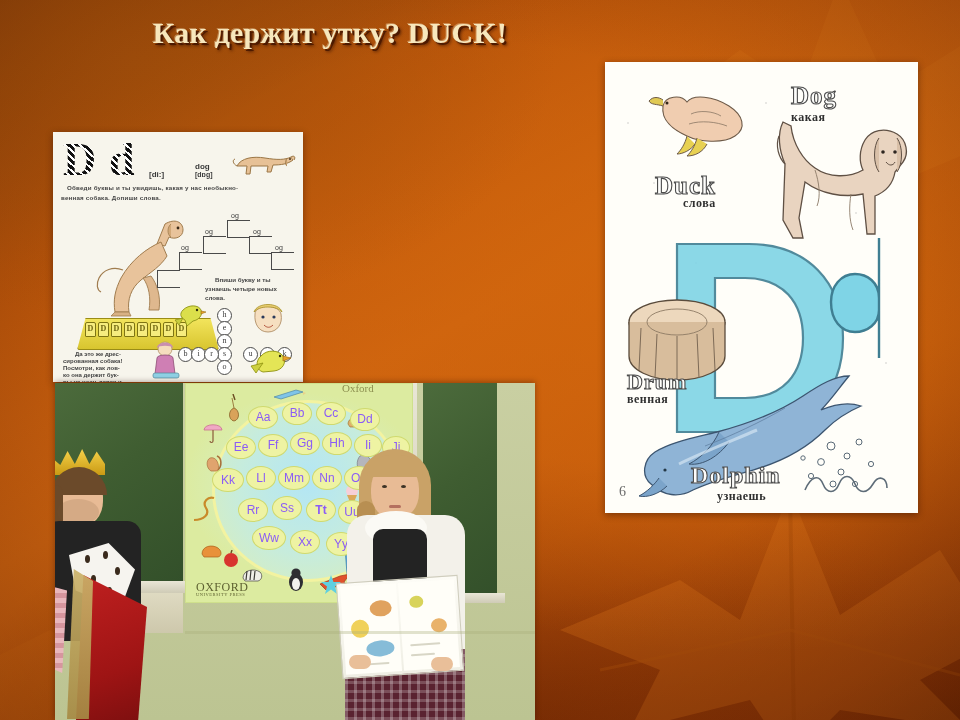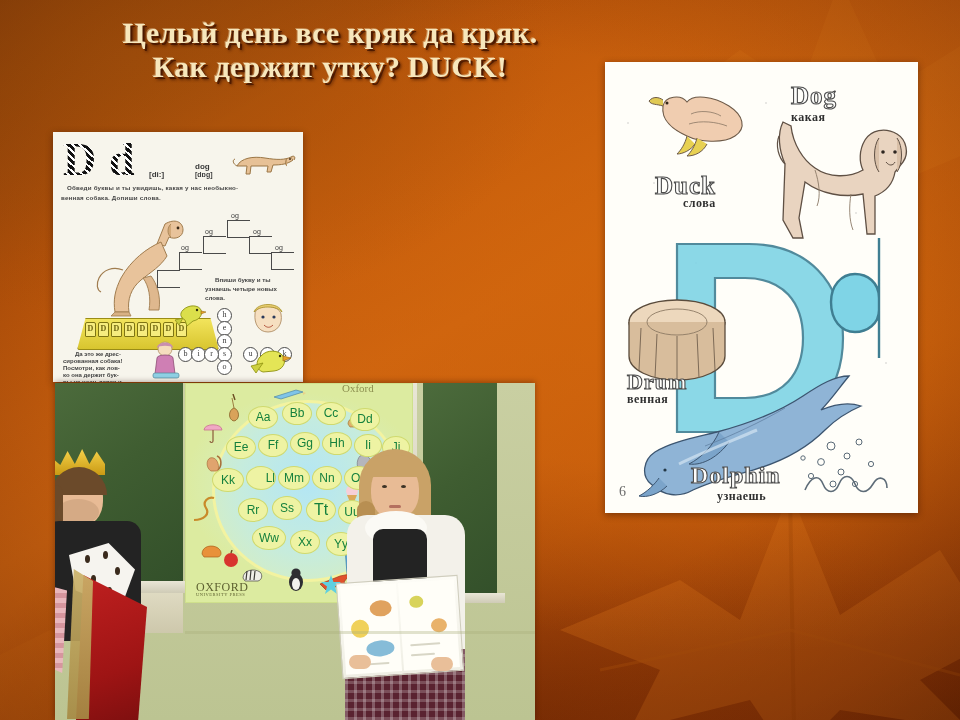--- a/index.html
+++ b/index.html
@@ -177,21 +177,21 @@
     border-radius:50%;
     background: radial-gradient(ellipse at 50% 45%, #b3e6f5 0%, #c6ecdd 52%, #ddeeb4 100%);
     border:3px solid #f3f3a0;
   }
   .lt {
     position:absolute;
     background:#eef3a3;
     border:1.3px solid #cfd96f;
     border-radius:50%;
     font-family:"Liberation Sans", sans-serif;
-    color:#15803d;
+    color:#8b5cf6;
     text-align:center;
     font-weight:500;
   }
   .poster-brand {
     position:absolute;
     font-family:"Liberation Serif", serif;
     color:#5d6030;
     letter-spacing:.5px;
   }
   .poster-top-brand {
@@ -267,21 +267,20 @@
 
   <div class="leaf" style="right:-20px; top:-40px; width:330px; height:270px; opacity:.28;">
     <svg width="330" height="270" viewBox="0 0 330 270">
       <path d="M10 150 L90 90 L150 130 L190 20 L240 130 L320 80 L325 190 L230 230 L140 250 L40 220 Z" fill="#E8851F" opacity="0.55"></path>
     </svg>
   </div>
 
   <div class="bg-vignette"></div>
 
   <div id="title-block" class="headline">
-    <div>Целый день все кряк да кряк.</div>
     <div>Как держит утку? DUCK!</div>
   </div>
 
 
   <div id="worksheet-left" class="panel">
     <div class="ws-inner">
 
       <div class="blockletter" style="left:10px; top:6px; font-size:46px;">D</div>
       <div class="blockletter" style="left:56px; top:6px; font-size:46px;">d</div>
 
@@ -614,30 +613,30 @@
       <div class="lt" style="left:164px; top:24px; width:28px; height:21px; line-height:21px; font-size:12px;">Dd</div>
 
       <div class="lt" style="left:40px; top:52px; width:28px; height:21px; line-height:21px; font-size:12px;">Ee</div>
       <div class="lt" style="left:72px; top:50px; width:28px; height:21px; line-height:21px; font-size:12px;">Ff</div>
       <div class="lt" style="left:104px; top:48px; width:28px; height:21px; line-height:21px; font-size:12px;">Gg</div>
       <div class="lt" style="left:136px; top:48px; width:28px; height:21px; line-height:21px; font-size:12px;">Hh</div>
       <div class="lt" style="left:168px; top:50px; width:26px; height:21px; line-height:21px; font-size:12px;">Ii</div>
       <div class="lt" style="left:196px; top:52px; width:26px; height:21px; line-height:21px; font-size:12px;">Jj</div>
 
       <div class="lt" style="left:26px; top:84px; width:30px; height:22px; line-height:22px; font-size:12px;">Kk</div>
-      <div class="lt" style="left:60px; top:82px; width:28px; height:22px; line-height:22px; font-size:12px;text-align:right;">Ll</div>
+      <div class="lt" style="left:60px; top:82px; width:28px; height:22px; line-height:22px; font-size:12px;">Ll</div>
       <div class="lt" style="left:92px; top:82px; width:30px; height:22px; line-height:22px; font-size:12px;">Mm</div>
       <div class="lt" style="left:126px; top:82px; width:28px; height:22px; line-height:22px; font-size:12px;">Nn</div>
       <div class="lt" style="left:158px; top:82px; width:28px; height:22px; line-height:22px; font-size:12px;">Oo</div>
       <div class="lt" style="left:188px; top:84px; width:26px; height:22px; line-height:22px; font-size:12px;">Pp</div>
       <div class="lt" style="left:208px; top:94px; width:28px; height:22px; line-height:22px; font-size:12px;">Qq</div>
 
       <div class="lt" style="left:52px; top:114px; width:28px; height:22px; line-height:22px; font-size:12px;">Rr</div>
       <div class="lt" style="left:86px; top:112px; width:28px; height:22px; line-height:22px; font-size:12px;">Ss</div>
-      <div class="lt" style="left:120px; top:114px; width:28px; height:22px; line-height:22px; font-size:16px;">Tt</div>
+      <div class="lt" style="left:120px; top:114px; width:28px; height:22px; line-height:22px; font-size:12px;font-weight:bold;">Tt</div>
       <div class="lt" style="left:152px; top:116px; width:26px; height:22px; line-height:22px; font-size:12px;">Uu</div>
 
       <div class="lt" style="left:66px; top:142px; width:32px; height:22px; line-height:22px; font-size:12px;">Ww</div>
       <div class="lt" style="left:104px; top:146px; width:28px; height:22px; line-height:22px; font-size:12px;">Xx</div>
       <div class="lt" style="left:140px; top:148px; width:28px; height:22px; line-height:22px; font-size:12px;">Yy</div>
 
       <div class="poster-brand" style="left:10px; top:196px; font-size:12px;">OXFORD</div>
       <div class="poster-brand" style="left:10px; top:208px; font-size:4.5px;">UNIVERSITY PRESS</div>
     </div>
 

